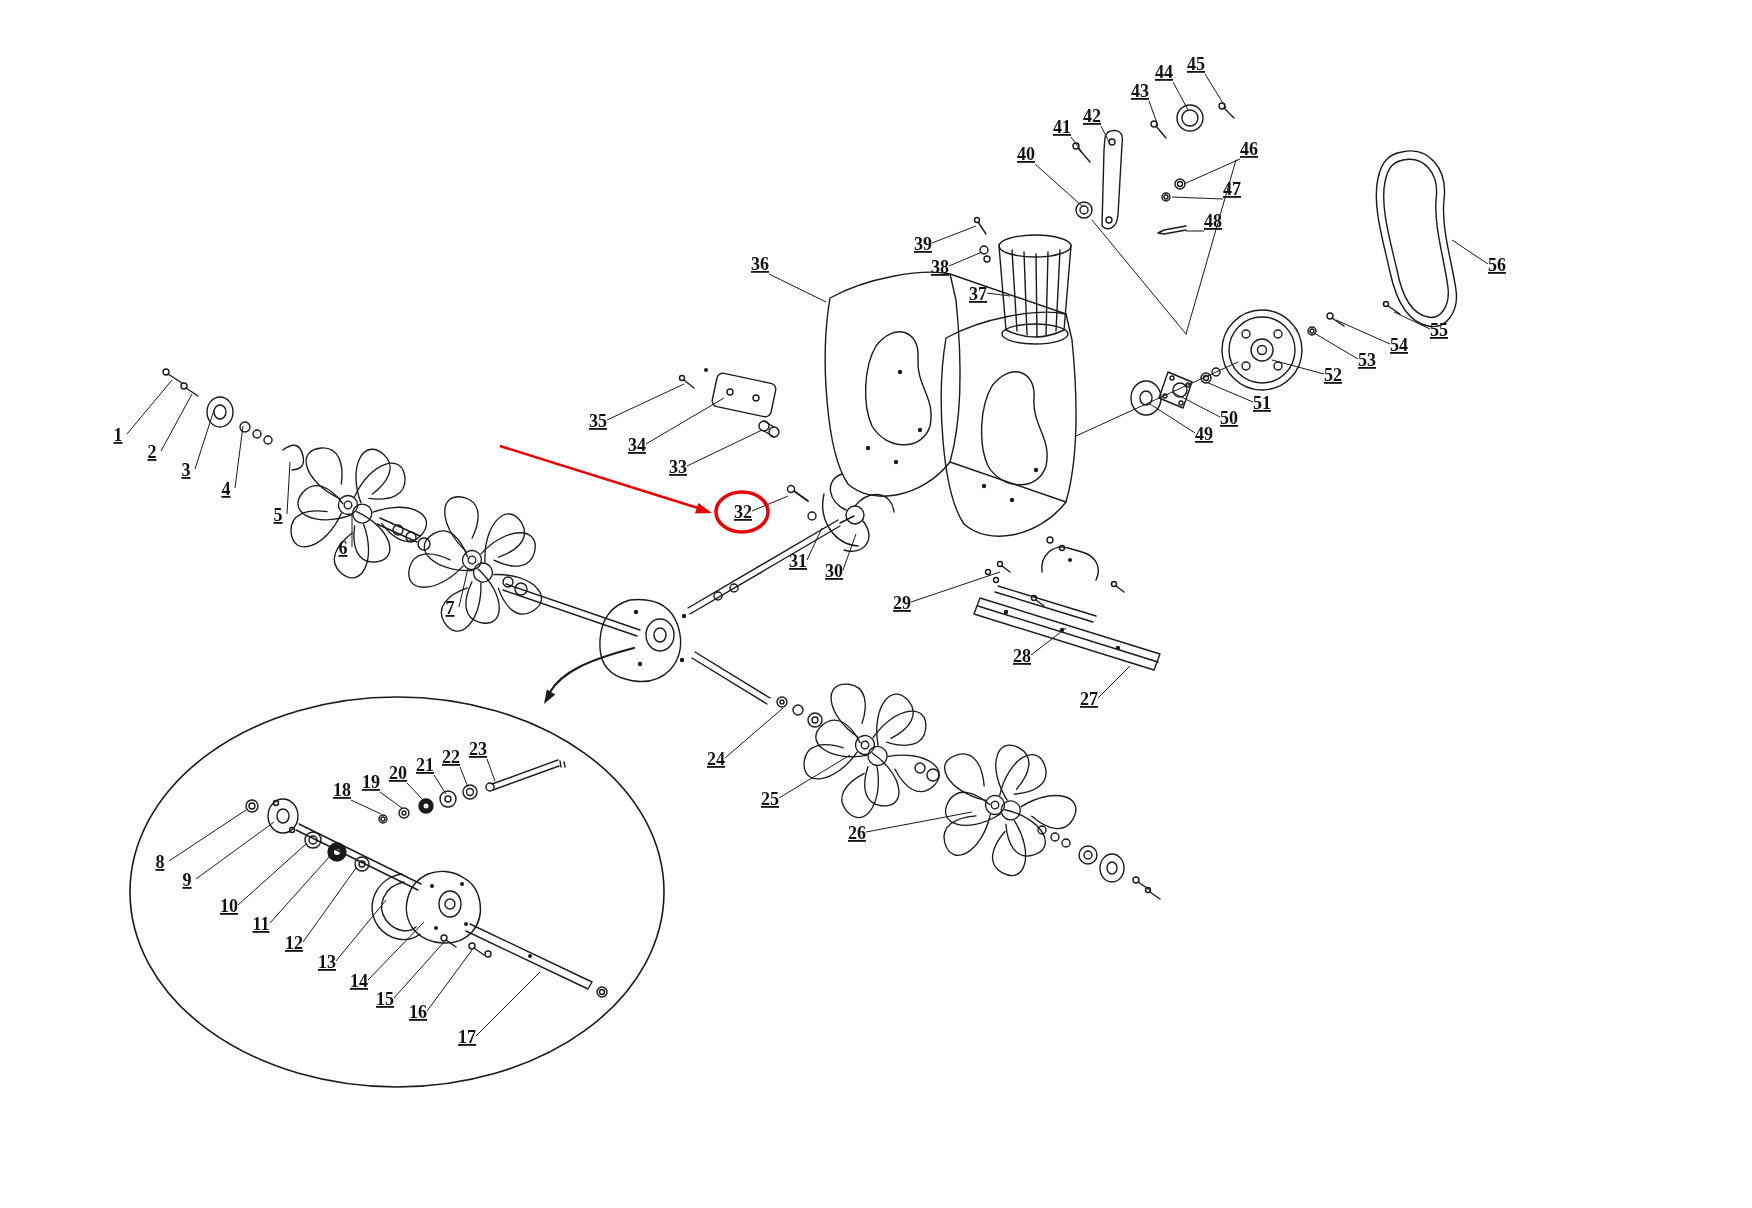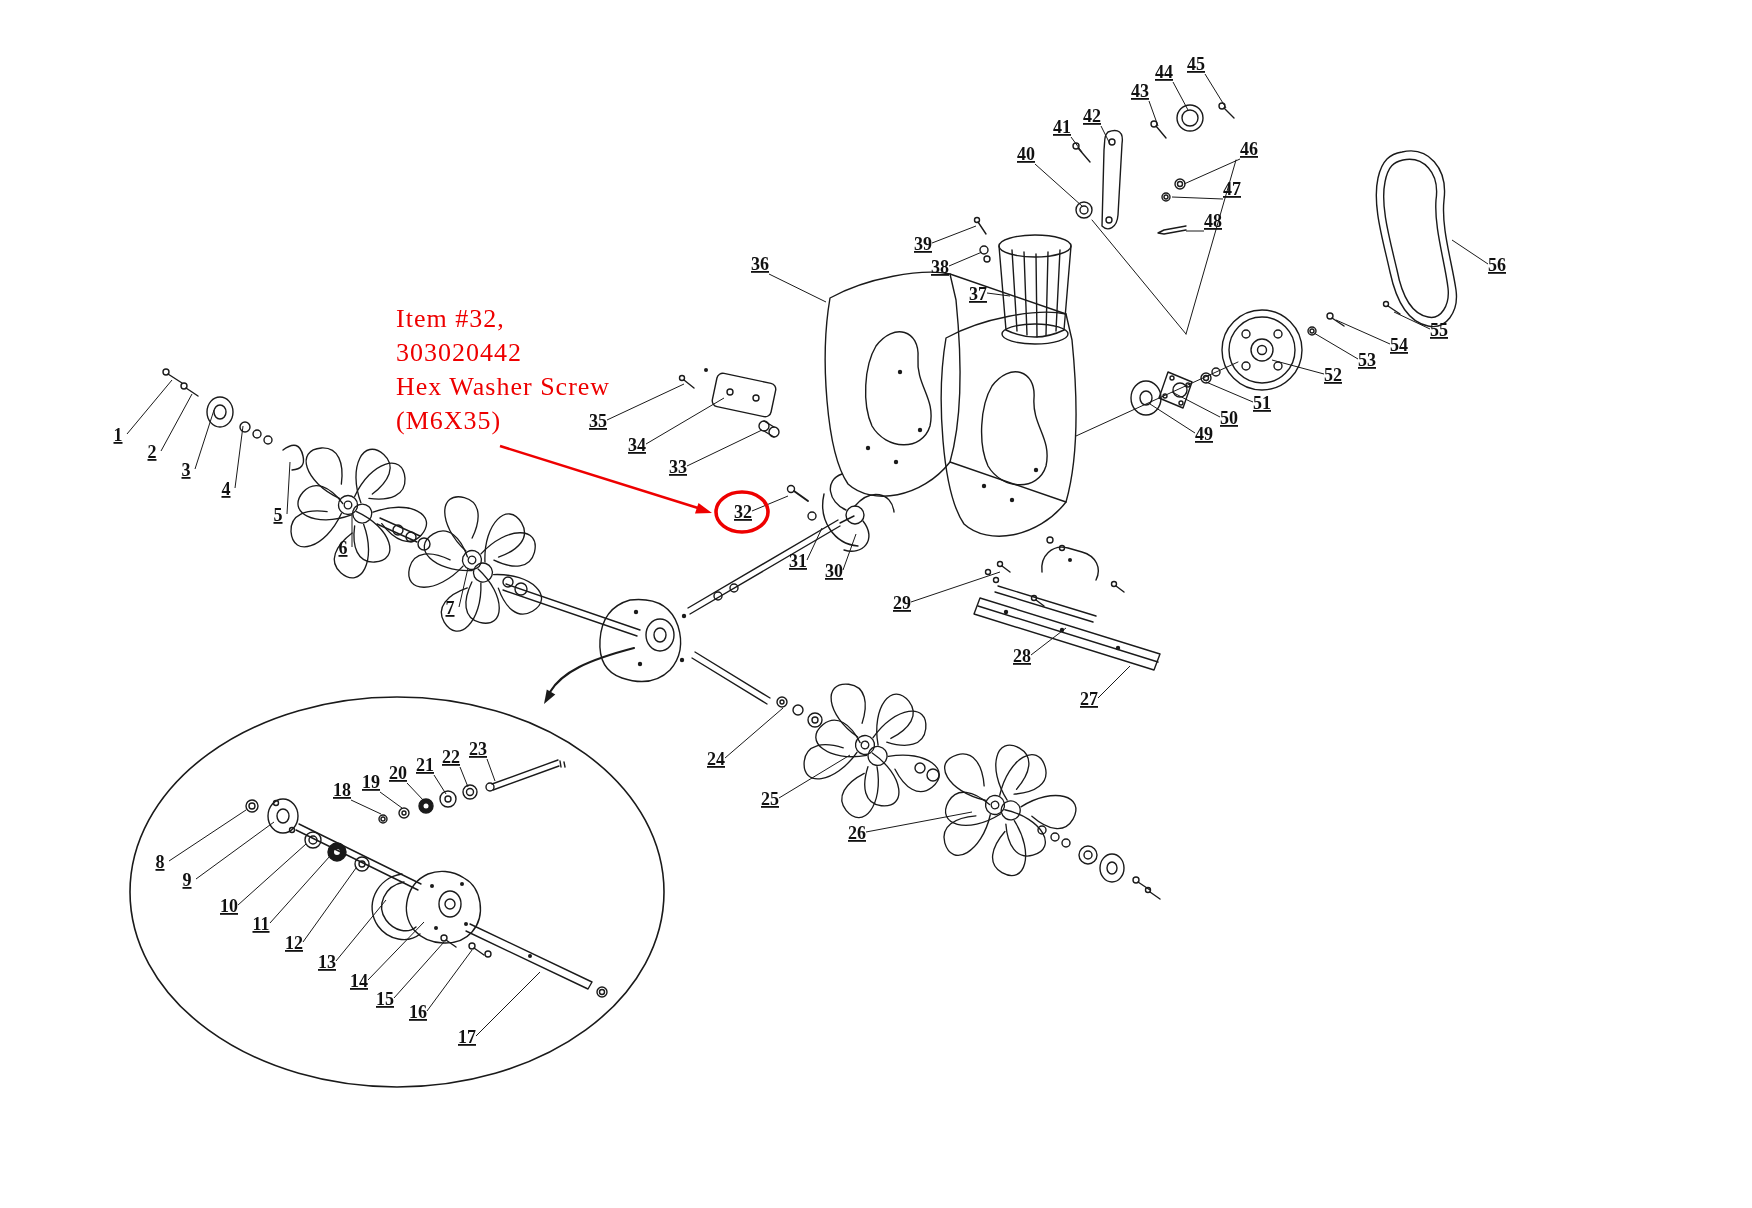--- a/index.html
+++ b/index.html
@@ -410,20 +410,14 @@
         <text x="1497" y="271" class="plabel">56</text>
       </g>
 
   <g>
     <line x1="500" y1="446" x2="698" y2="508" stroke="#ee0000" stroke-width="2.6"></line>
     <polygon points="712,513 695,513.4 698.5,503" fill="#ee0000"></polygon>
     <ellipse cx="742" cy="512" rx="26" ry="20" fill="none" stroke="#ee0000" stroke-width="3.6"></ellipse>
   </g>
 </svg>
 
-<div class="annotation">
-  <div>Item #32,</div>
-  <div>303020442</div>
-  <div>Hex Washer Screw</div>
-  <div>(M6X35)</div>
+
 </div>
 
-</div>
-
 </body></html>

